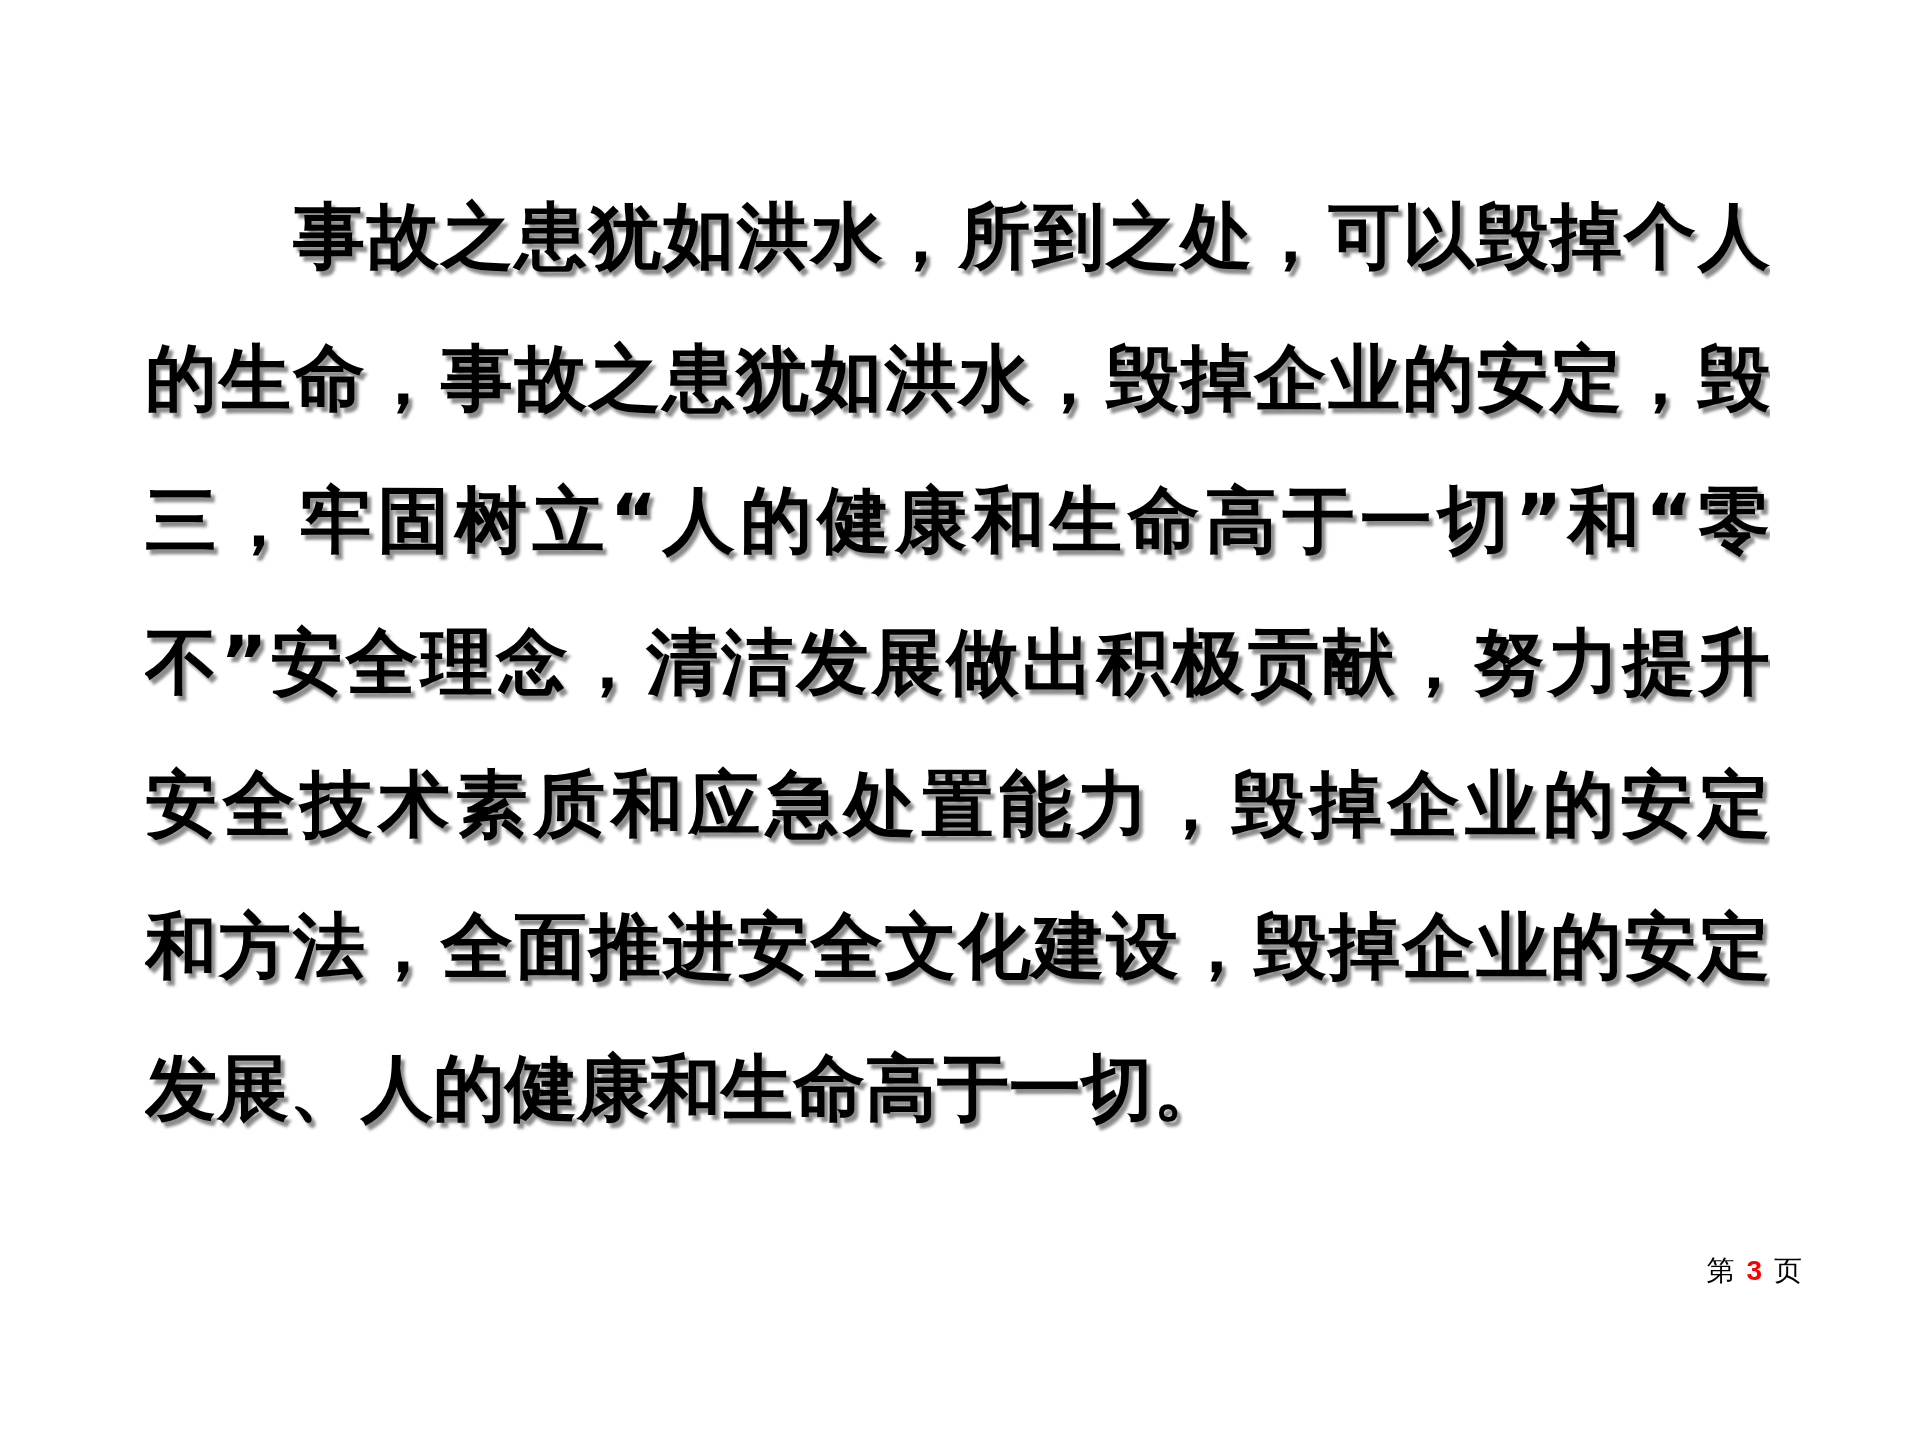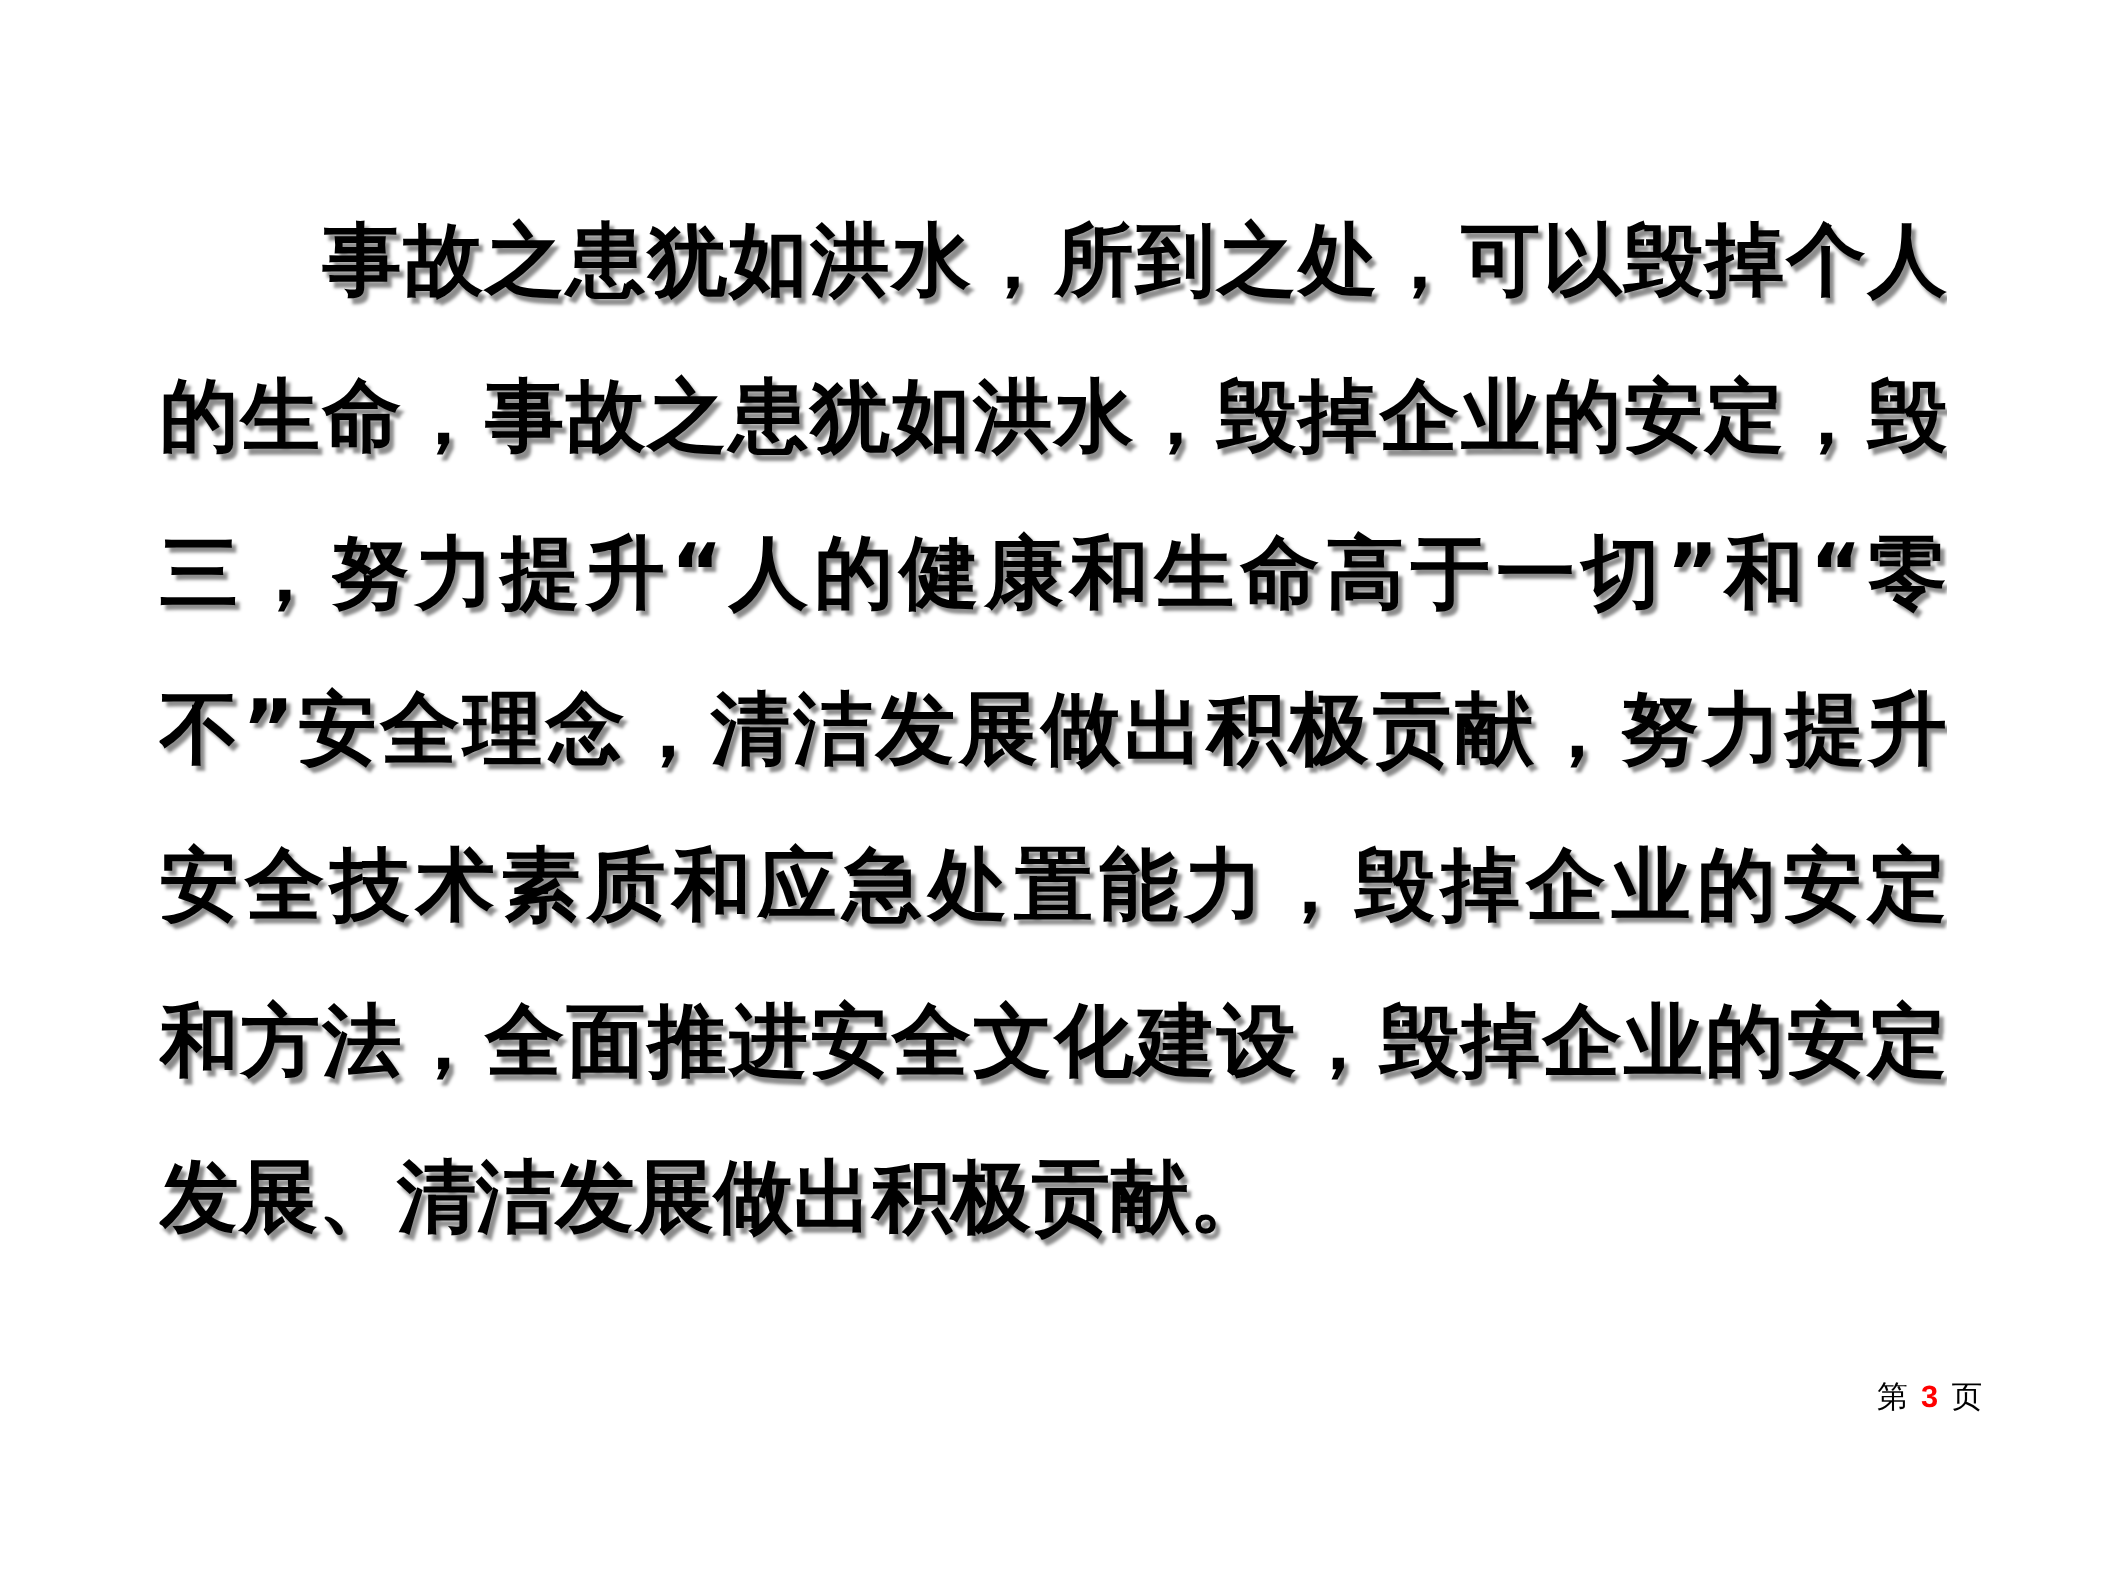--- a/index.html
+++ b/index.html
@@ -60,24 +60,24 @@
   }
 </style>
 </head>
 <body>
 
 <div class="page">
 
   <div class="content">
     <div class="text-line first">事故之患犹如洪水，所到之处，可以毁掉个人</div>
     <div class="text-line">的生命，事故之患犹如洪水，毁掉企业的安定，毁掉</div>
-    <div class="text-line">三，努力提升“人的健康和生命高于一切”和“零</div>
+    <div class="text-line">三，牢固树立“人的健康和生命高于一切”和“零</div>
     <div class="text-line">不”安全理念，清洁发展做出积极贡献，努力提升</div>
     <div class="text-line">安全技术素质和应急处置能力，毁掉企业的安定</div>
     <div class="text-line">和方法，全面推进安全文化建设，毁掉企业的安定</div>
-    <div class="text-line last">发展、清洁发展做出积极贡献。</div>
+    <div class="text-line last">发展、人的健康和生命高于一切。</div>
   </div>
 
   <div class="footer">
     <span>第</span><span class="page-number">3</span><span>页</span>
   </div>
 
 </div>
 
 </body></html>

